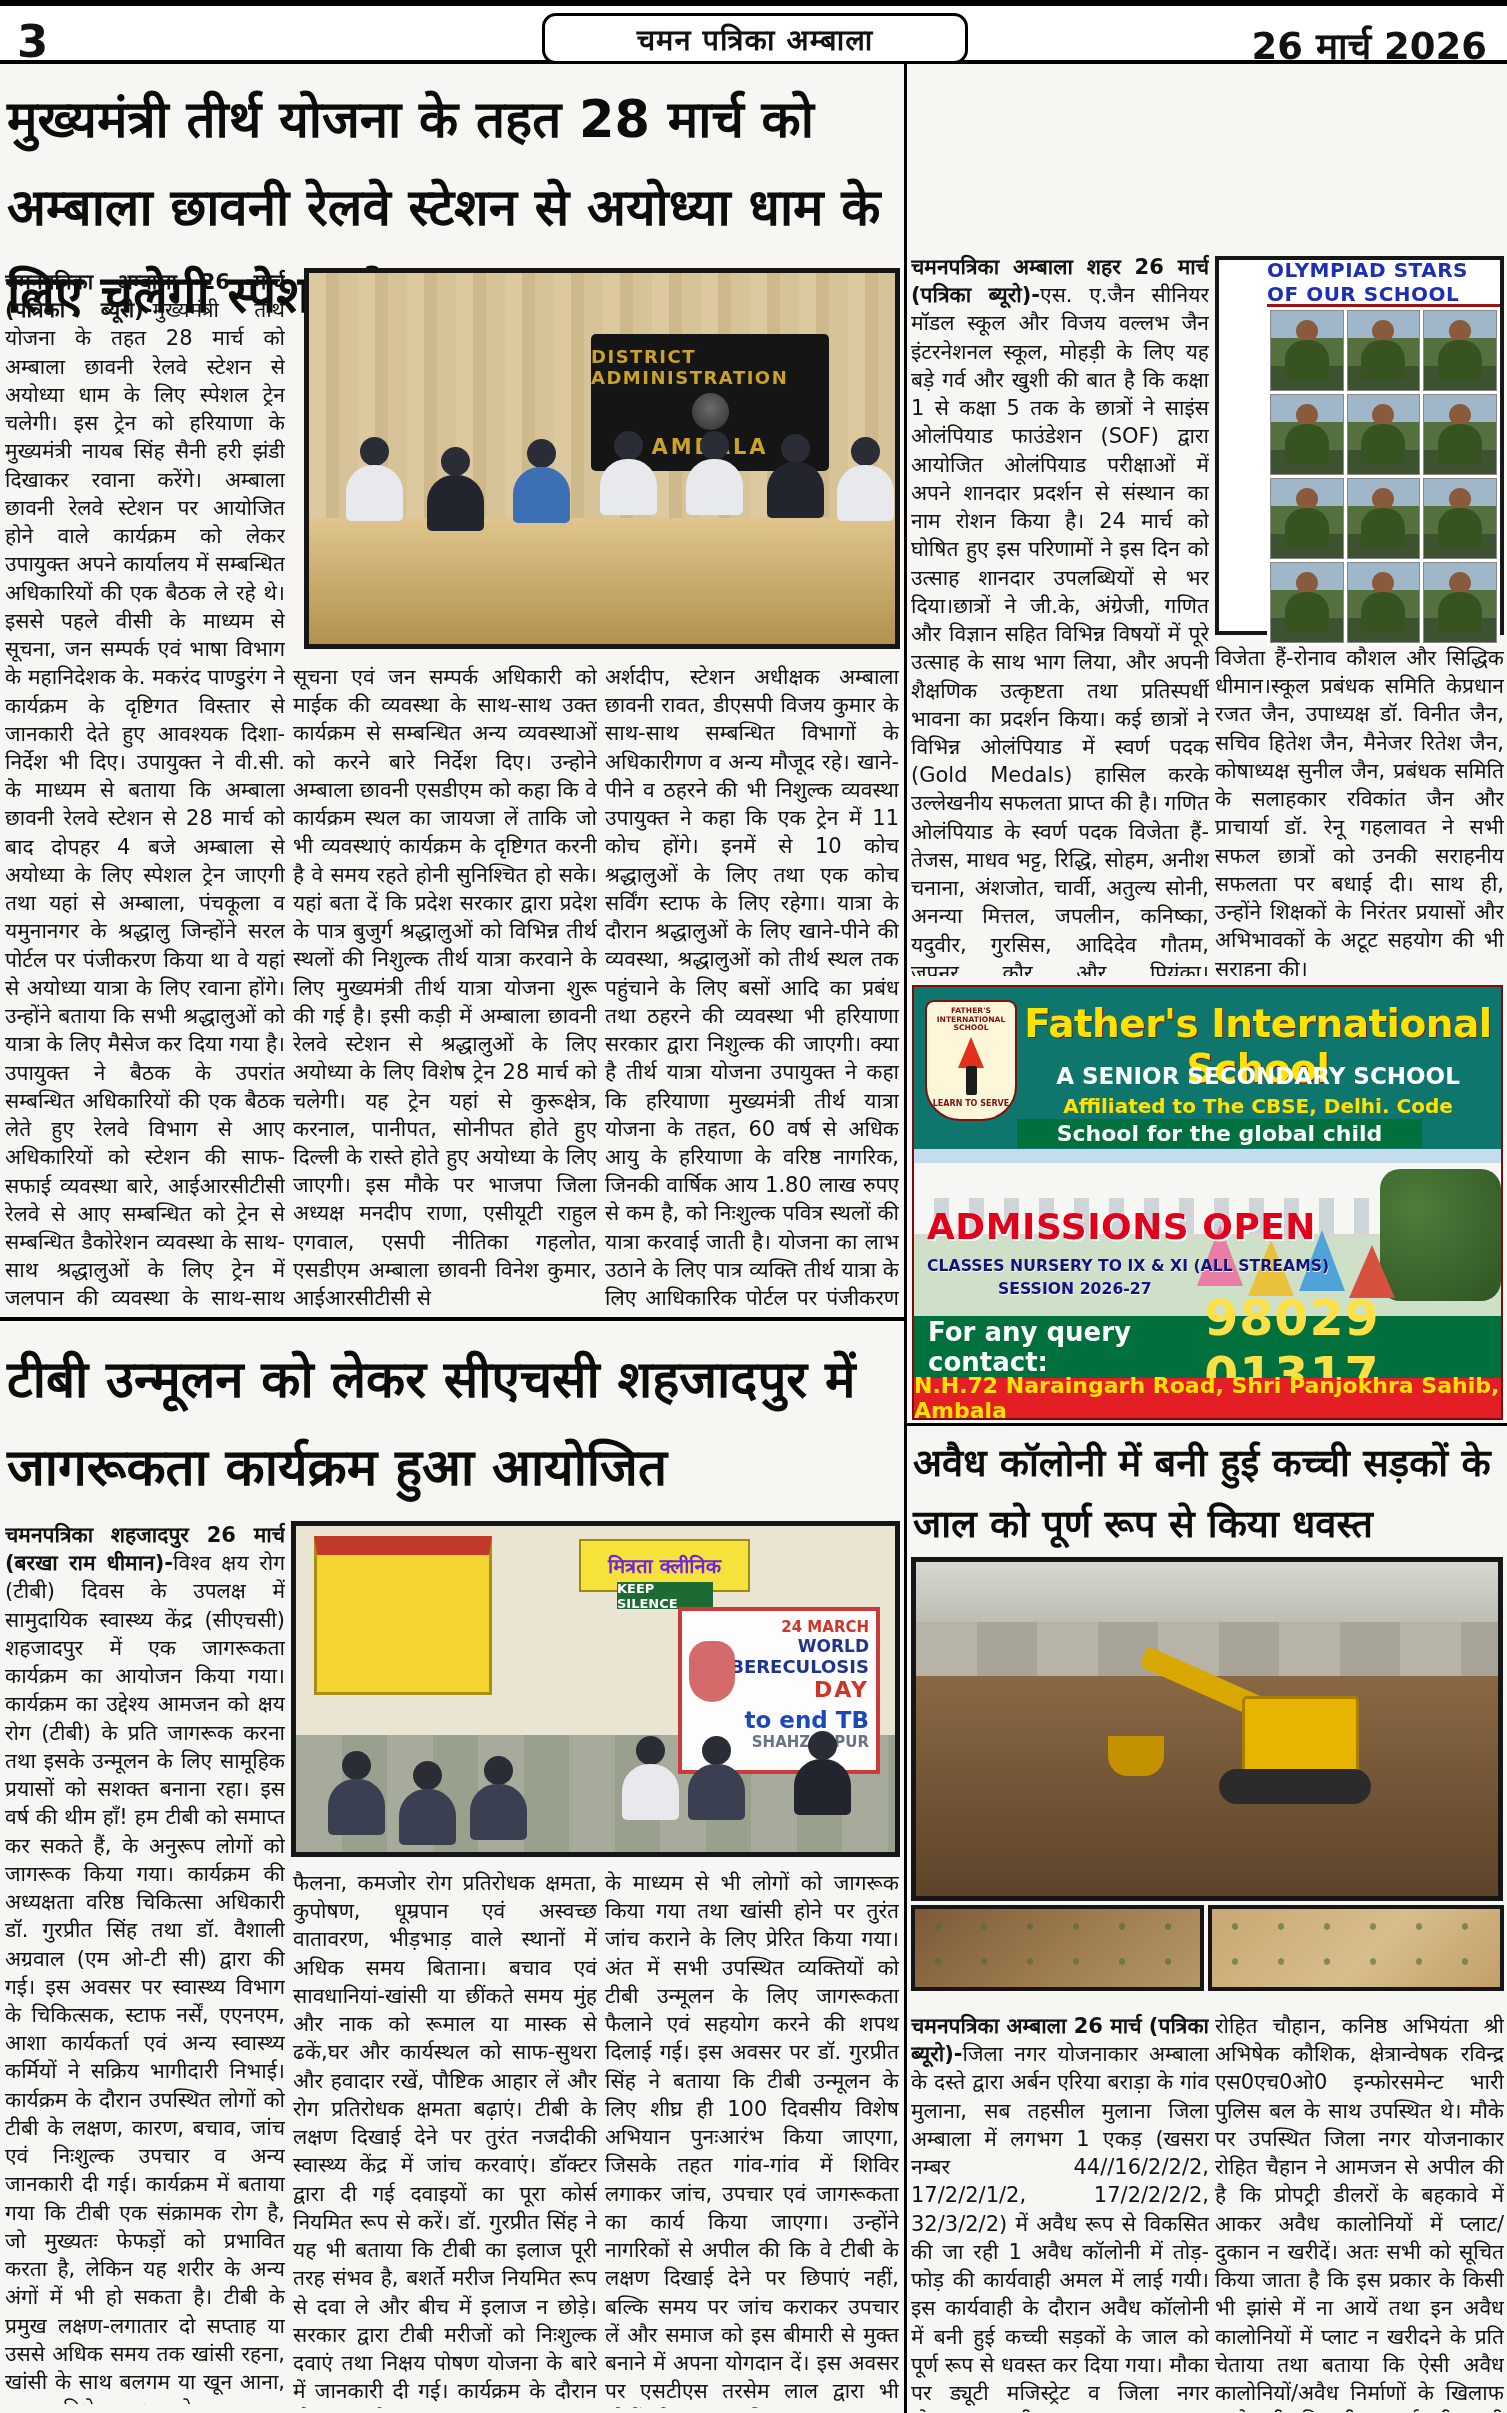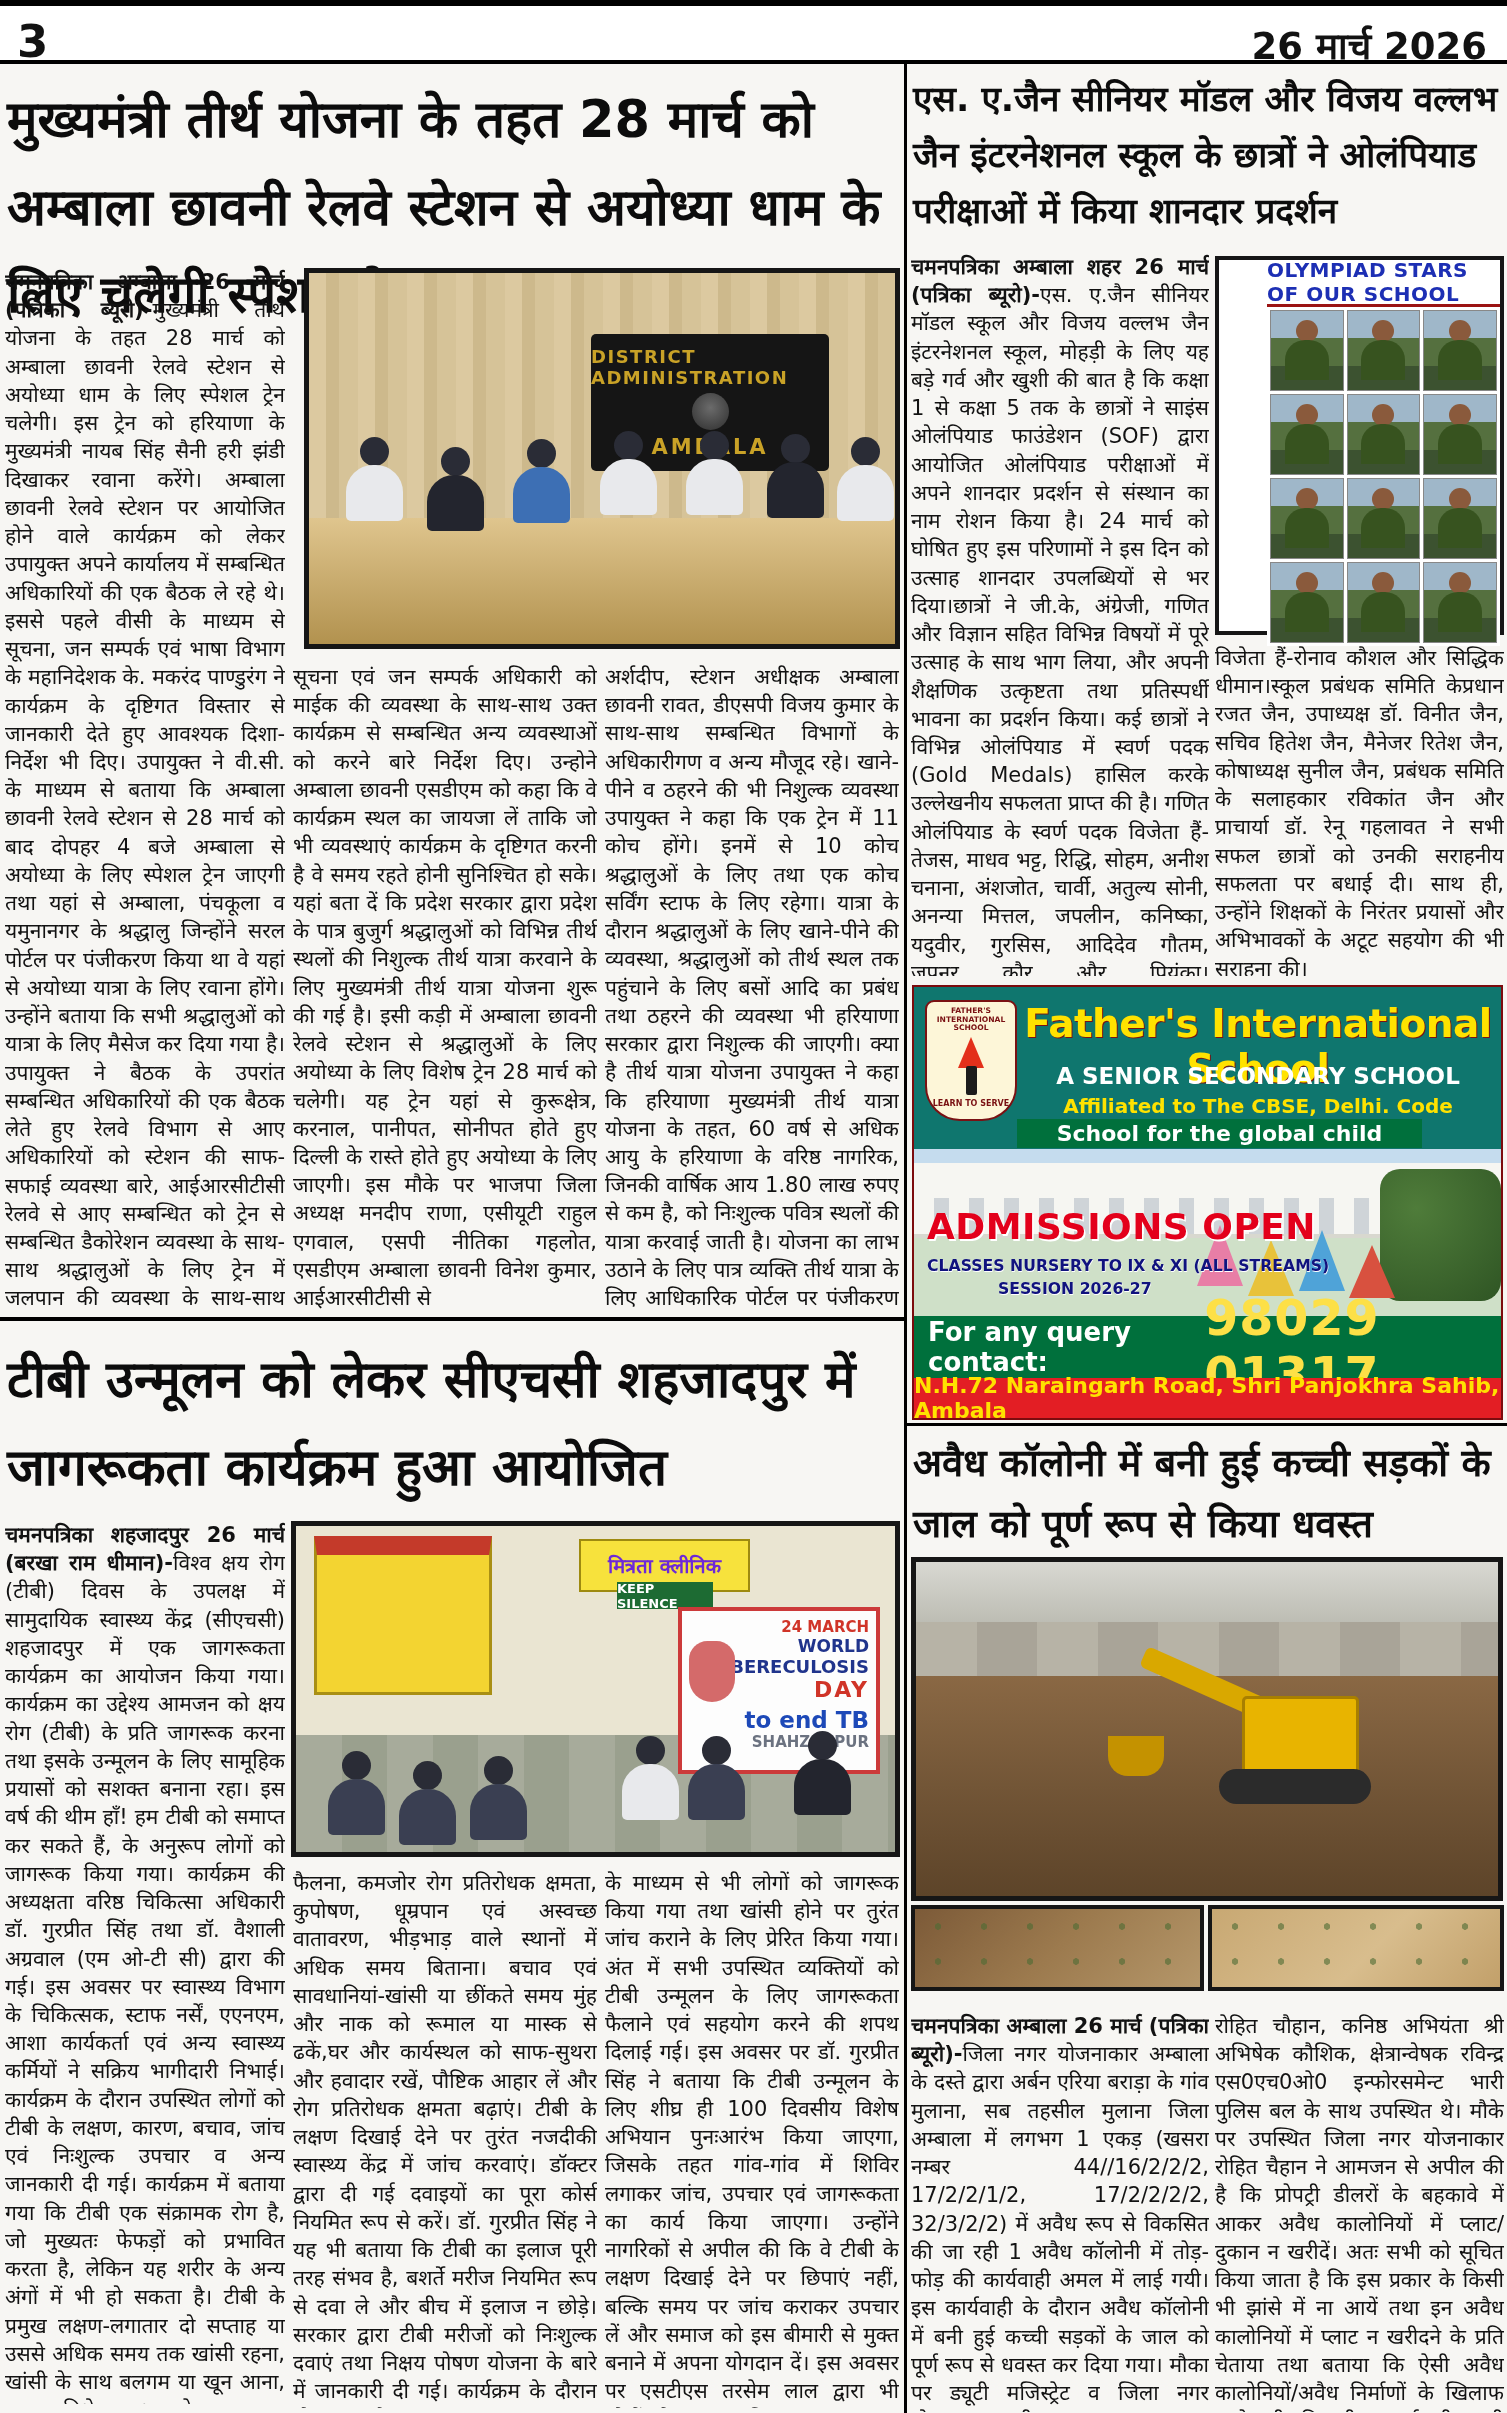--- a/index.html
+++ b/index.html
@@ -101,20 +101,23 @@
   .ad-address span{color:#ffe200;font-size:22px;font-weight:700;}
 </style>
 </head>
 <body>
 
 <div class="page">
 
   <div class="abs top-bar"></div>
   <div class="abs header-strip">
     <div class="abs page-number">3</div>
+    <div class="abs masthead-box">
+      <span>चमन पत्रिका अम्बाला</span>
+    </div>
     <div class="abs issue-date">26 मार्च 2026</div>
   </div>
 
   <div class="abs v-rule"></div>
   <div class="abs h-rule-left"></div>
   <div class="abs h-rule-right"></div>
 
   <div class="abs headline-xl" style="left:7px;top:76px;width:890px;">मुख्यमंत्री तीर्थ योजना के तहत 28 मार्च को अम्बाला छावनी रेलवे स्टेशन से अयोध्या धाम के लिए चलेगी स्पेशल ट्रेन</div>
 
   <div class="abs bodytext" style="left:5px;top:268px;width:280px;height:1044px;">
@@ -134,21 +137,20 @@
     <div class="person blue" style="left:202px;bottom:119px;"></div>
     <div class="person white" style="left:289px;bottom:127px;"></div>
     <div class="person white" style="left:375px;bottom:127px;"></div>
     <div class="person dark" style="left:456px;bottom:124px;"></div>
     <div class="person white" style="left:526px;bottom:121px;"></div>
   </div>
 
   <div class="abs bodytext" style="left:293px;top:663px;width:304px;height:650px;">सूचना एवं जन सम्पर्क अधिकारी को माईक की व्यवस्था के साथ-साथ उक्त कार्यक्रम से सम्बन्धित अन्य व्यवस्थाओं को करने बारे निर्देश दिए। उन्होने अम्बाला छावनी एसडीएम को कहा कि वे कार्यक्रम स्थल का जायजा लें ताकि जो भी व्यवस्थाएं कार्यक्रम के दृष्टिगत करनी है वे समय रहते होनी सुनिश्चित हो सके। यहां बता दें कि प्रदेश सरकार द्वारा प्रदेश के पात्र बुजुर्ग श्रद्धालुओं को विभिन्न तीर्थ स्थलों की निशुल्क तीर्थ यात्रा करवाने के लिए मुख्यमंत्री तीर्थ यात्रा योजना शुरू की गई है। इसी कड़ी में अम्बाला छावनी रेलवे स्टेशन से श्रद्धालुओं के लिए अयोध्या के लिए विशेष ट्रेन 28 मार्च को चलेगी। यह ट्रेन यहां से कुरूक्षेत्र, करनाल, पानीपत, सोनीपत होते हुए दिल्ली के रास्ते होते हुए अयोध्या के लिए जाएगी। इस मौके पर भाजपा जिला अध्यक्ष मनदीप राणा, एसीयूटी राहुल एगवाल, एसपी नीतिका गहलोत, एसडीएम अम्बाला छावनी विनेश कुमार, आईआरसीटीसी से</div>
   <div class="abs bodytext" style="left:605px;top:663px;width:294px;height:650px;">अर्शदीप, स्टेशन अधीक्षक अम्बाला छावनी रावत, डीएसपी विजय कुमार के साथ-साथ सम्बन्धित विभागों के अधिकारीगण व अन्य मौजूद रहे। खाने-पीने व ठहरने की भी निशुल्क व्यवस्था उपायुक्त ने कहा कि एक ट्रेन में 11 कोच होंगे। इनमें से 10 कोच श्रद्धालुओं के लिए तथा एक कोच सर्विंग स्टाफ के लिए रहेगा। यात्रा के दौरान श्रद्धालुओं के लिए खाने-पीने की व्यवस्था, श्रद्धालुओं को तीर्थ स्थल तक पहुंचाने के लिए बसों आदि का प्रबंध तथा ठहरने की व्यवस्था भी हरियाणा सरकार द्वारा निशुल्क की जाएगी। क्या है तीर्थ यात्रा योजना उपायुक्त ने कहा कि हरियाणा मुख्यमंत्री तीर्थ यात्रा योजना के तहत, 60 वर्ष से अधिक आयु के हरियाणा के वरिष्ठ नागरिक, जिनकी वार्षिक आय 1.80 लाख रुपए से कम है, को निःशुल्क पवित्र स्थलों की यात्रा करवाई जाती है। योजना का लाभ उठाने के लिए पात्र व्यक्ति तीर्थ यात्रा के लिए आधिकारिक पोर्टल पर पंजीकरण करते हैं।</div>
 
-  <div class="abs headline-lg" style="left:913px;top:71px;width:589px;">एस. ए.जैन सीनियर मॉडल और विजय वल्लभ जैन इंटरनेशनल स्कूल के छात्रों ने ओलंपियाड परीक्षाओं में किया शानदार प्रदर्शन</div>
 
   <div class="abs bodytext" style="left:911px;top:253px;width:298px;height:723px;">
     <b>चमनपत्रिका अम्बाला शहर 26 मार्च (पत्रिका ब्यूरो)-</b><span>एस. ए.जैन सीनियर मॉडल स्कूल और विजय वल्लभ जैन इंटरनेशनल स्कूल, मोहड़ी के लिए यह बड़े गर्व और खुशी की बात है कि कक्षा 1 से कक्षा 5 तक के छात्रों ने साइंस ओलंपियाड फाउंडेशन (SOF) द्वारा आयोजित ओलंपियाड परीक्षाओं में अपने शानदार प्रदर्शन से संस्थान का नाम रोशन किया है। 24 मार्च को घोषित हुए इस परिणामों ने इस दिन को उत्साह शानदार उपलब्धियों से भर दिया।छात्रों ने जी.के, अंग्रेजी, गणित और विज्ञान सहित विभिन्न विषयों में पूरे उत्साह के साथ भाग लिया, और अपनी शैक्षणिक उत्कृष्टता तथा प्रतिस्पर्धी भावना का प्रदर्शन किया। कई छात्रों ने विभिन्न ओलंपियाड में स्वर्ण पदक (Gold Medals) हासिल करके उल्लेखनीय सफलता प्राप्त की है। गणित ओलंपियाड के स्वर्ण पदक विजेता हैं-तेजस, माधव भट्ट, रिद्धि, सोहम, अनीश चनाना, अंशजोत, चार्वी, अतुल्य सोनी, अनन्या मित्तल, जपलीन, कनिष्का, यदुवीर, गुरसिस, आदिदेव गौतम, जपनूर कौर और प्रियंका। जी.के.ओलंपियाड के स्वर्ण पदक विजेता हैं-अथर्व सिंह, हरमन, स्वराज, तिष्या, शिवांश यादव, शौर्य और तन्मय। अंग्रेजी ओलंपियाड के स्वर्ण पदक</span>
   </div>
 
   <div class="abs oly-box" style="left:1215px;top:256px;width:289px;height:379px;padding-left:48px;">
     <div class="oly-title">
       <span>OLYMPIAD STARS OF OUR SCHOOL</span>
     </div>
     <div class="oly-grid">

